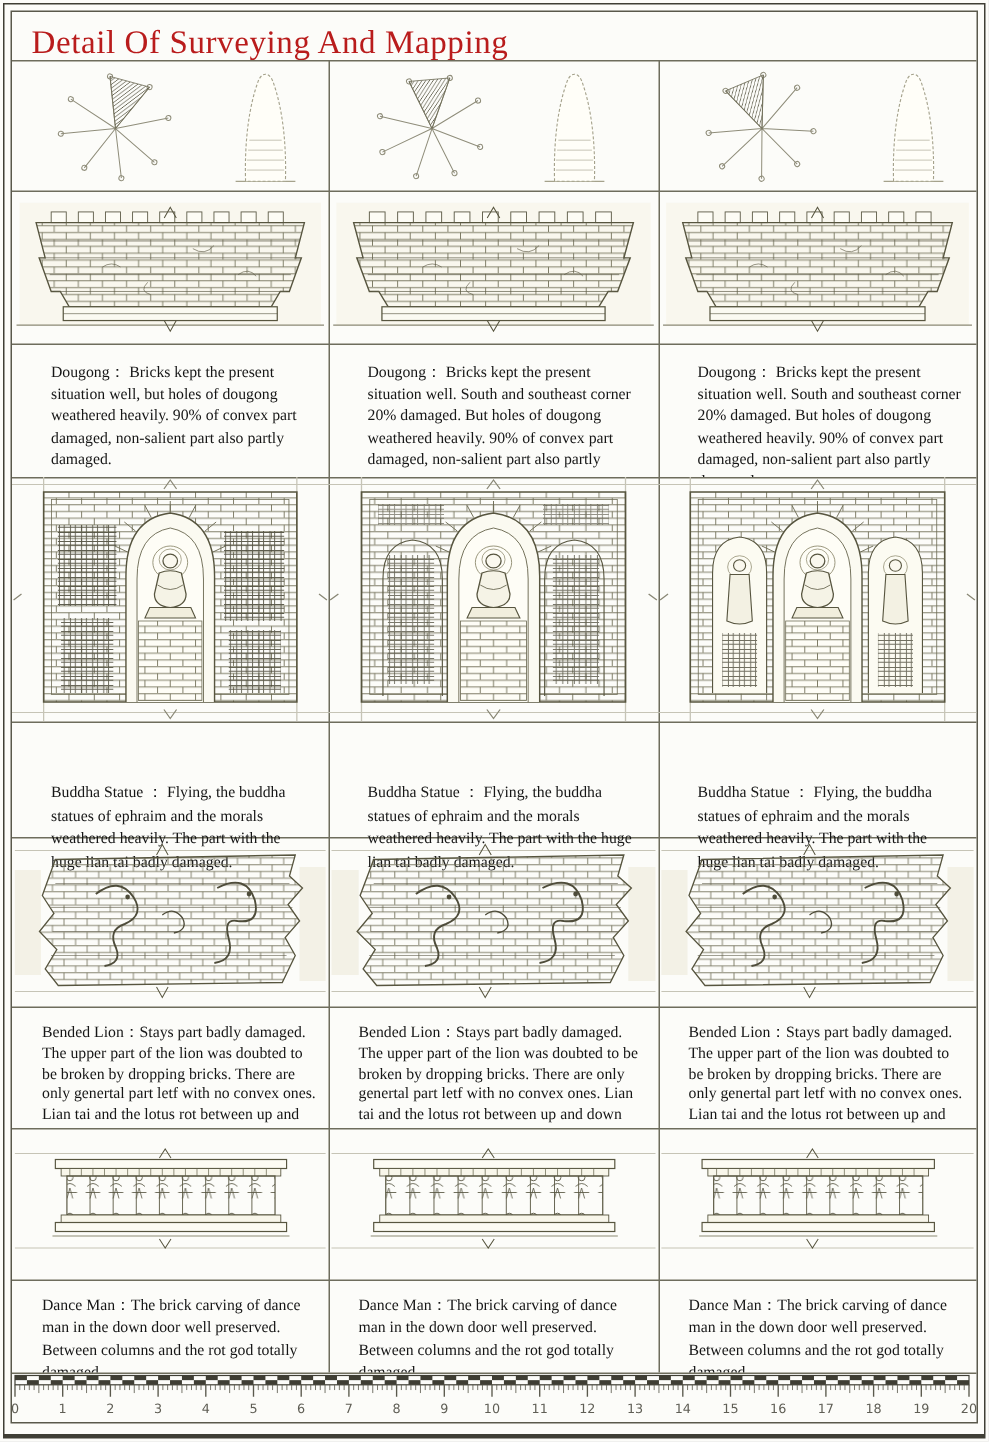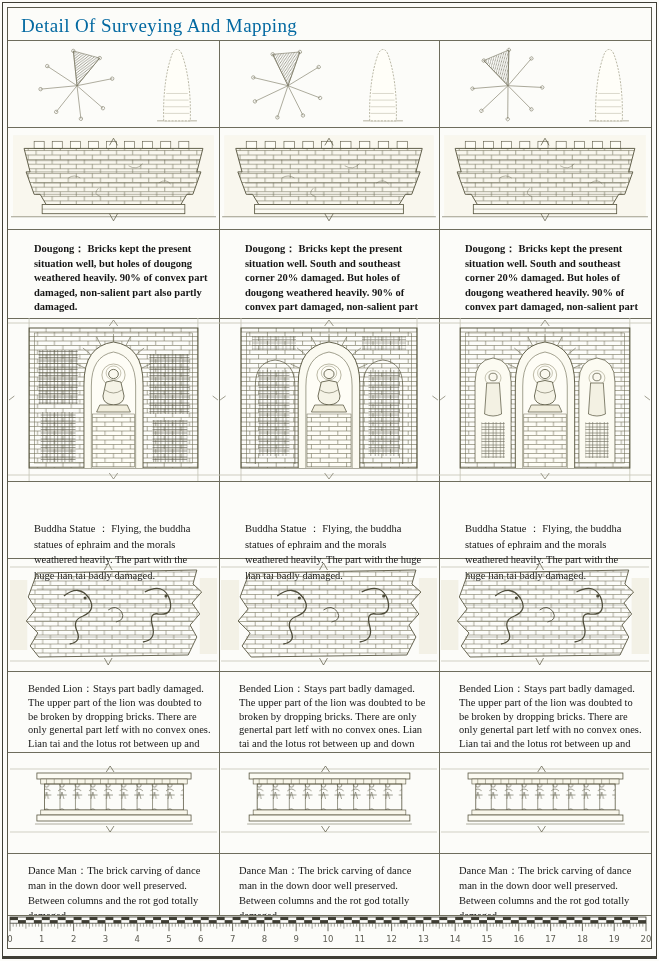--- a/index.html
+++ b/index.html
@@ -1,33 +1,33 @@
 <!DOCTYPE html>
 <html><head>
 <meta charset="utf-8">
 <style>
   html,body{margin:0;padding:0;background:#e8e8e6;}
   #page{position:relative;width:659px;height:961px;background:#fcfcf9;overflow:hidden;
         font-family:"Liberation Serif",serif;}
   .outer{position:absolute;inset:2px;border:1px solid #3f3e35;border-bottom-width:3px;pointer-events:none;}
   .inner{position:absolute;left:7px;top:7px;right:7px;bottom:12px;border:1px solid #5a594c;pointer-events:none;}
   .titlebar{position:absolute;left:8px;right:20px;top:8px;height:32px;padding:7px 0 0 13px;box-sizing:border-box;
-            font-size:19px;letter-spacing:.4px;color:#0369a1;}
+            font-size:22px;letter-spacing:.4px;color:#b91c1c;}
   .hl{position:absolute;left:8px;right:8px;height:1px;background:#6e6d5d;}
   .vl{position:absolute;top:40px;height:875px;width:1px;background:#6e6d5d;}
   .cell{position:absolute;box-sizing:border-box;overflow:hidden;}
   .c0{left:8px;width:211px}.c1{left:219px;width:220px}.c2{left:439px;width:212px}
   .r-icons{top:40px;height:87px}
   .r-d1{top:127px;height:102px}.r-t1{top:229px;height:89px}
   .r-d2{top:318px;height:163px}.r-t2{top:508px;height:77px}
   .r-d3{top:558px;height:113px}.r-t3{top:671px;height:81px}
   .r-d4{top:752px;height:101px}.r-t4{top:853px;height:62px}
   .cell svg.fill{width:100%;height:100%;display:block;}
   .txt p{margin:0;color:#161616;font-size:10.5px;}
-  .r-t1 p{padding:13px 10px 0 26px;line-height:14.5px;font-weight:bold;}
+  .r-t1 p{padding:13px 10px 0 26px;line-height:14.5px;}
   .r-t2 p{padding:13px 10px 0 26px;line-height:15.5px;}
   .r-t3 p{padding:11px 7px 0 20px;line-height:13.8px;}
   .r-t4 p{padding:10px 8px 0 20px;line-height:15px;}
   .icon-star{position:absolute;left:22px;top:5px;width:94px;height:78px;}
   .icon-tower{position:absolute;right:16px;top:2px;width:52px;height:83px;}
   .c1 .icon-tower{right:30px;}
   #ruler-wrap{position:absolute;left:0;top:916px;width:659px;height:34px;}
   .rnum{font-family:"DejaVu Sans",sans-serif;font-size:8.5px;fill:#5f5e55;}
 </style>
 </head>

